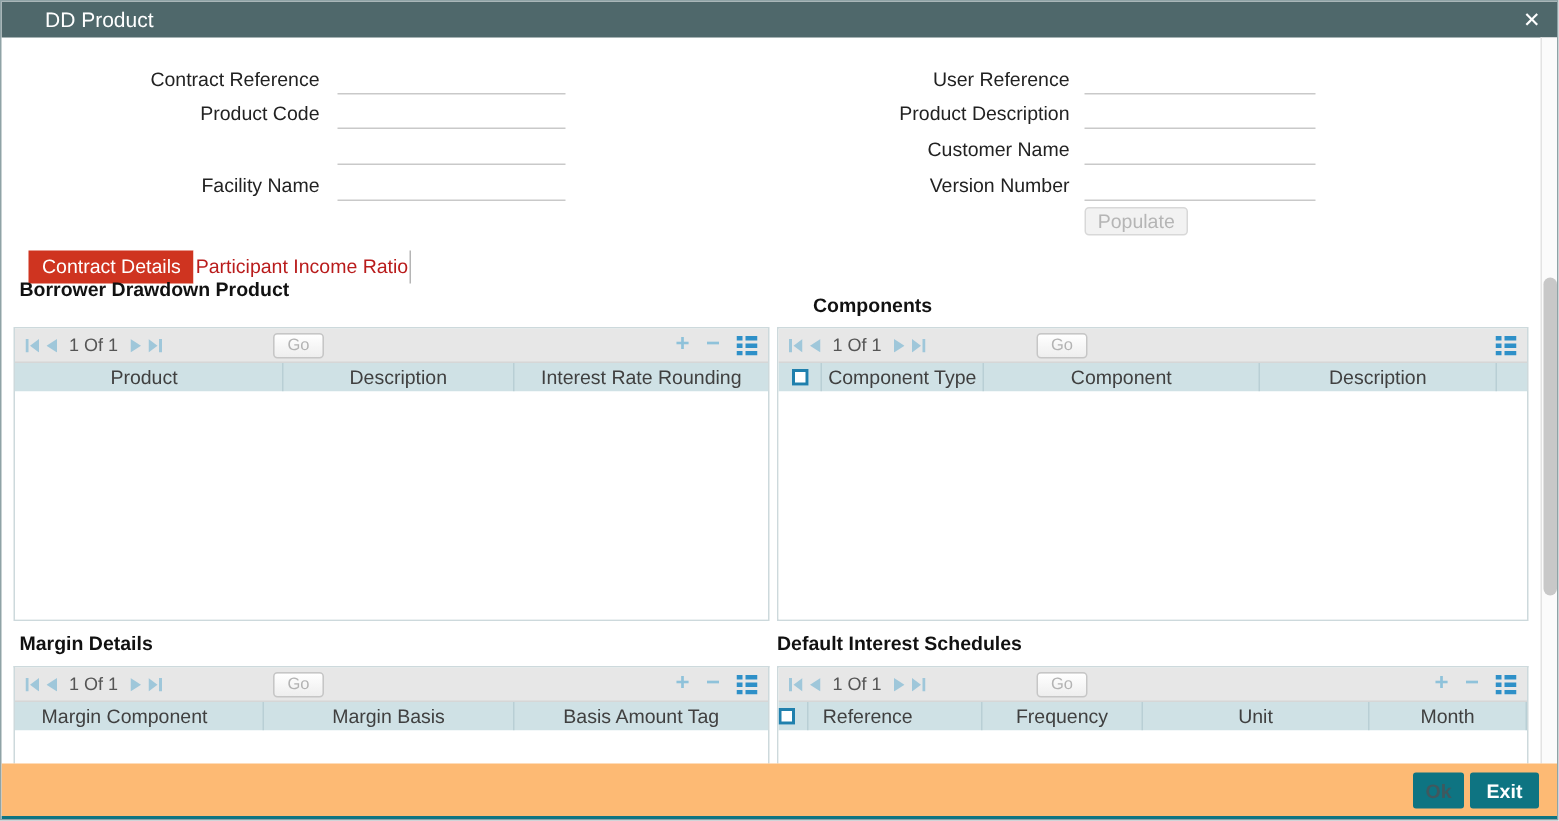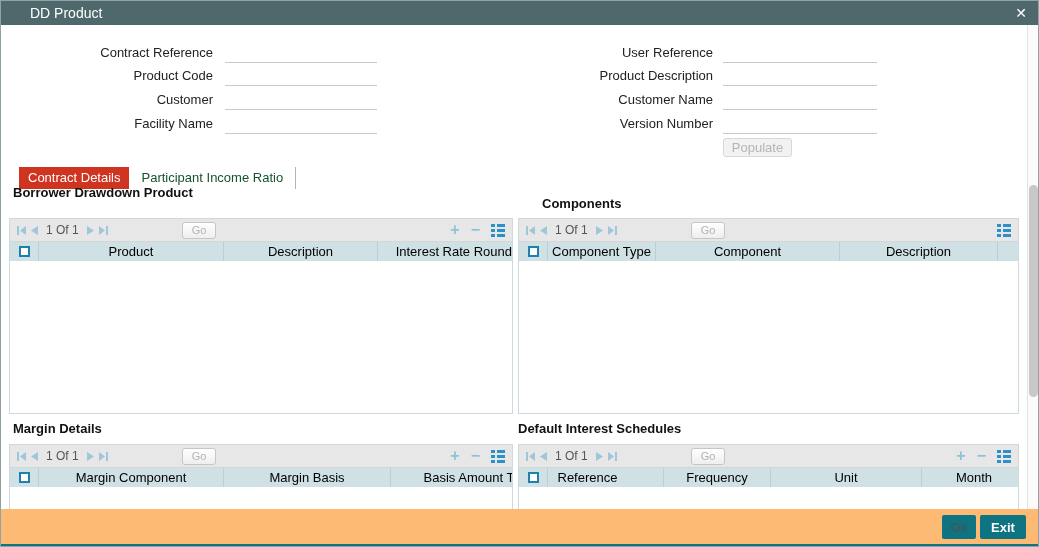--- a/index.html
+++ b/index.html
@@ -28,21 +28,21 @@
   }
   .populate {
     position:absolute; left:722px; top:137px; width:69px; height:19px;
     background:#f2f2f2; border:1px solid #d8d8d8; border-radius:3px;
     color:#b5b5b5; font-size:13px; line-height:17px; text-align:center;
   }
   
   .tabs { position:absolute; left:18px; top:166px; height:22px; display:flex; }
   .tab { font-size:13px; line-height:22px; white-space:nowrap; cursor:pointer; }
   .tab.active { background:#cf3420; color:#ffffff; padding:0 9px; }
-  .tab.inactive { background:#fff; color:#14532d; padding:0 12px; border-right:1px solid #b5b5b5; }
+  .tab.inactive { background:#fff; color:#b91c1c; padding:0 1px; border-right:1px solid #b5b5b5; }
   
   .sectitle { position:absolute; font-size:13px; font-weight:bold; color:#111; white-space:nowrap; }
   
   .grid {
     position:absolute; background:#fff; border:1px solid #cdd9dc;
     overflow:hidden; display:flex; flex-direction:column;
   }
   .gtoolbar {
     height:23px; min-height:23px; background:#e7e7e7; border-bottom:1px solid #d6d6d6;
     display:flex; align-items:center; padding:0 7px; position:relative;
@@ -50,21 +50,21 @@
   .nav { display:flex; align-items:center; gap:5px; }
   .navico { display:inline-flex; cursor:pointer; }
   .pager { font-size:12px; color:#555; margin:0 3px; white-space:nowrap; }
   .gobtn {
     position:absolute; left:172px; top:3px; width:34px; height:17px;
     background:linear-gradient(#ffffff,#eeeeee); border:1px solid #c6c6c6;
     border-radius:3px; color:#b3b3b3; font-size:11px; line-height:15px; text-align:center;
   }
   .ticons { margin-left:auto; display:flex; align-items:center; gap:11px; }
   .plusico,.minusico { color:#8fc2da; font-size:16px; font-weight:bold; line-height:1; cursor:pointer; }
-  .ghead { height:19px; min-height:19px; background:#cfe1e5; display:flex; font-size:13px; color:#000000; }
+  .ghead { height:19px; min-height:19px; background:#cfe1e5; display:flex; font-size:13px; color:#404040;justify-content:flex-end; }
   .gcb { width:28px; min-width:28px; display:flex; align-items:center; justify-content:center; }
   .cb { width:11px; height:11px; background:#fff; border:2px solid #2080ad; display:inline-block; cursor:pointer; }
   .gcol {
     flex:none; line-height:19px; text-align:center; border-left:1px solid #b9cfd5;
     white-space:nowrap; overflow:visible;
   }
   .gfill { flex:1; border-left:1px solid #b9cfd5; }
   .gbody { flex:1; background:#fff; }
   
   .footer { position:absolute; left:0; top:508px; width:100%; height:35px; background:#fdba74; }
@@ -92,21 +92,20 @@
 
   <div class="titlebar">
     <span>DD Product</span>
     <span class="closebtn">✕</span>
   </div>
 
   <div class="flabel" style="left:12px;top:44px;">Contract Reference</div>
   <input class="ffield" style="left: 224px; top: 46px;" value="">
   <div class="flabel" style="left:12px;top:67px;">Product Code</div>
   <input class="ffield" style="left: 224px; top: 69px;" value="">
-  <div class="flabel" style="left:12px;top:91px;">Customer</div>
   <input class="ffield" style="left: 224px; top: 93px;" value="">
   <div class="flabel" style="left:12px;top:115px;">Facility Name</div>
   <input class="ffield" style="left: 224px; top: 117px;" value="">
 
   <div class="flabel" style="left:512px;top:44px;">User Reference</div>
   <input class="ffield" style="left: 722px; top: 46px; width: 154px;" value="">
   <div class="flabel" style="left:512px;top:67px;">Product Description</div>
   <input class="ffield" style="left: 722px; top: 69px; width: 154px;" value="">
   <div class="flabel" style="left:512px;top:91px;">Customer Name</div>
   <input class="ffield" style="left: 722px; top: 93px; width: 154px;" value="">

